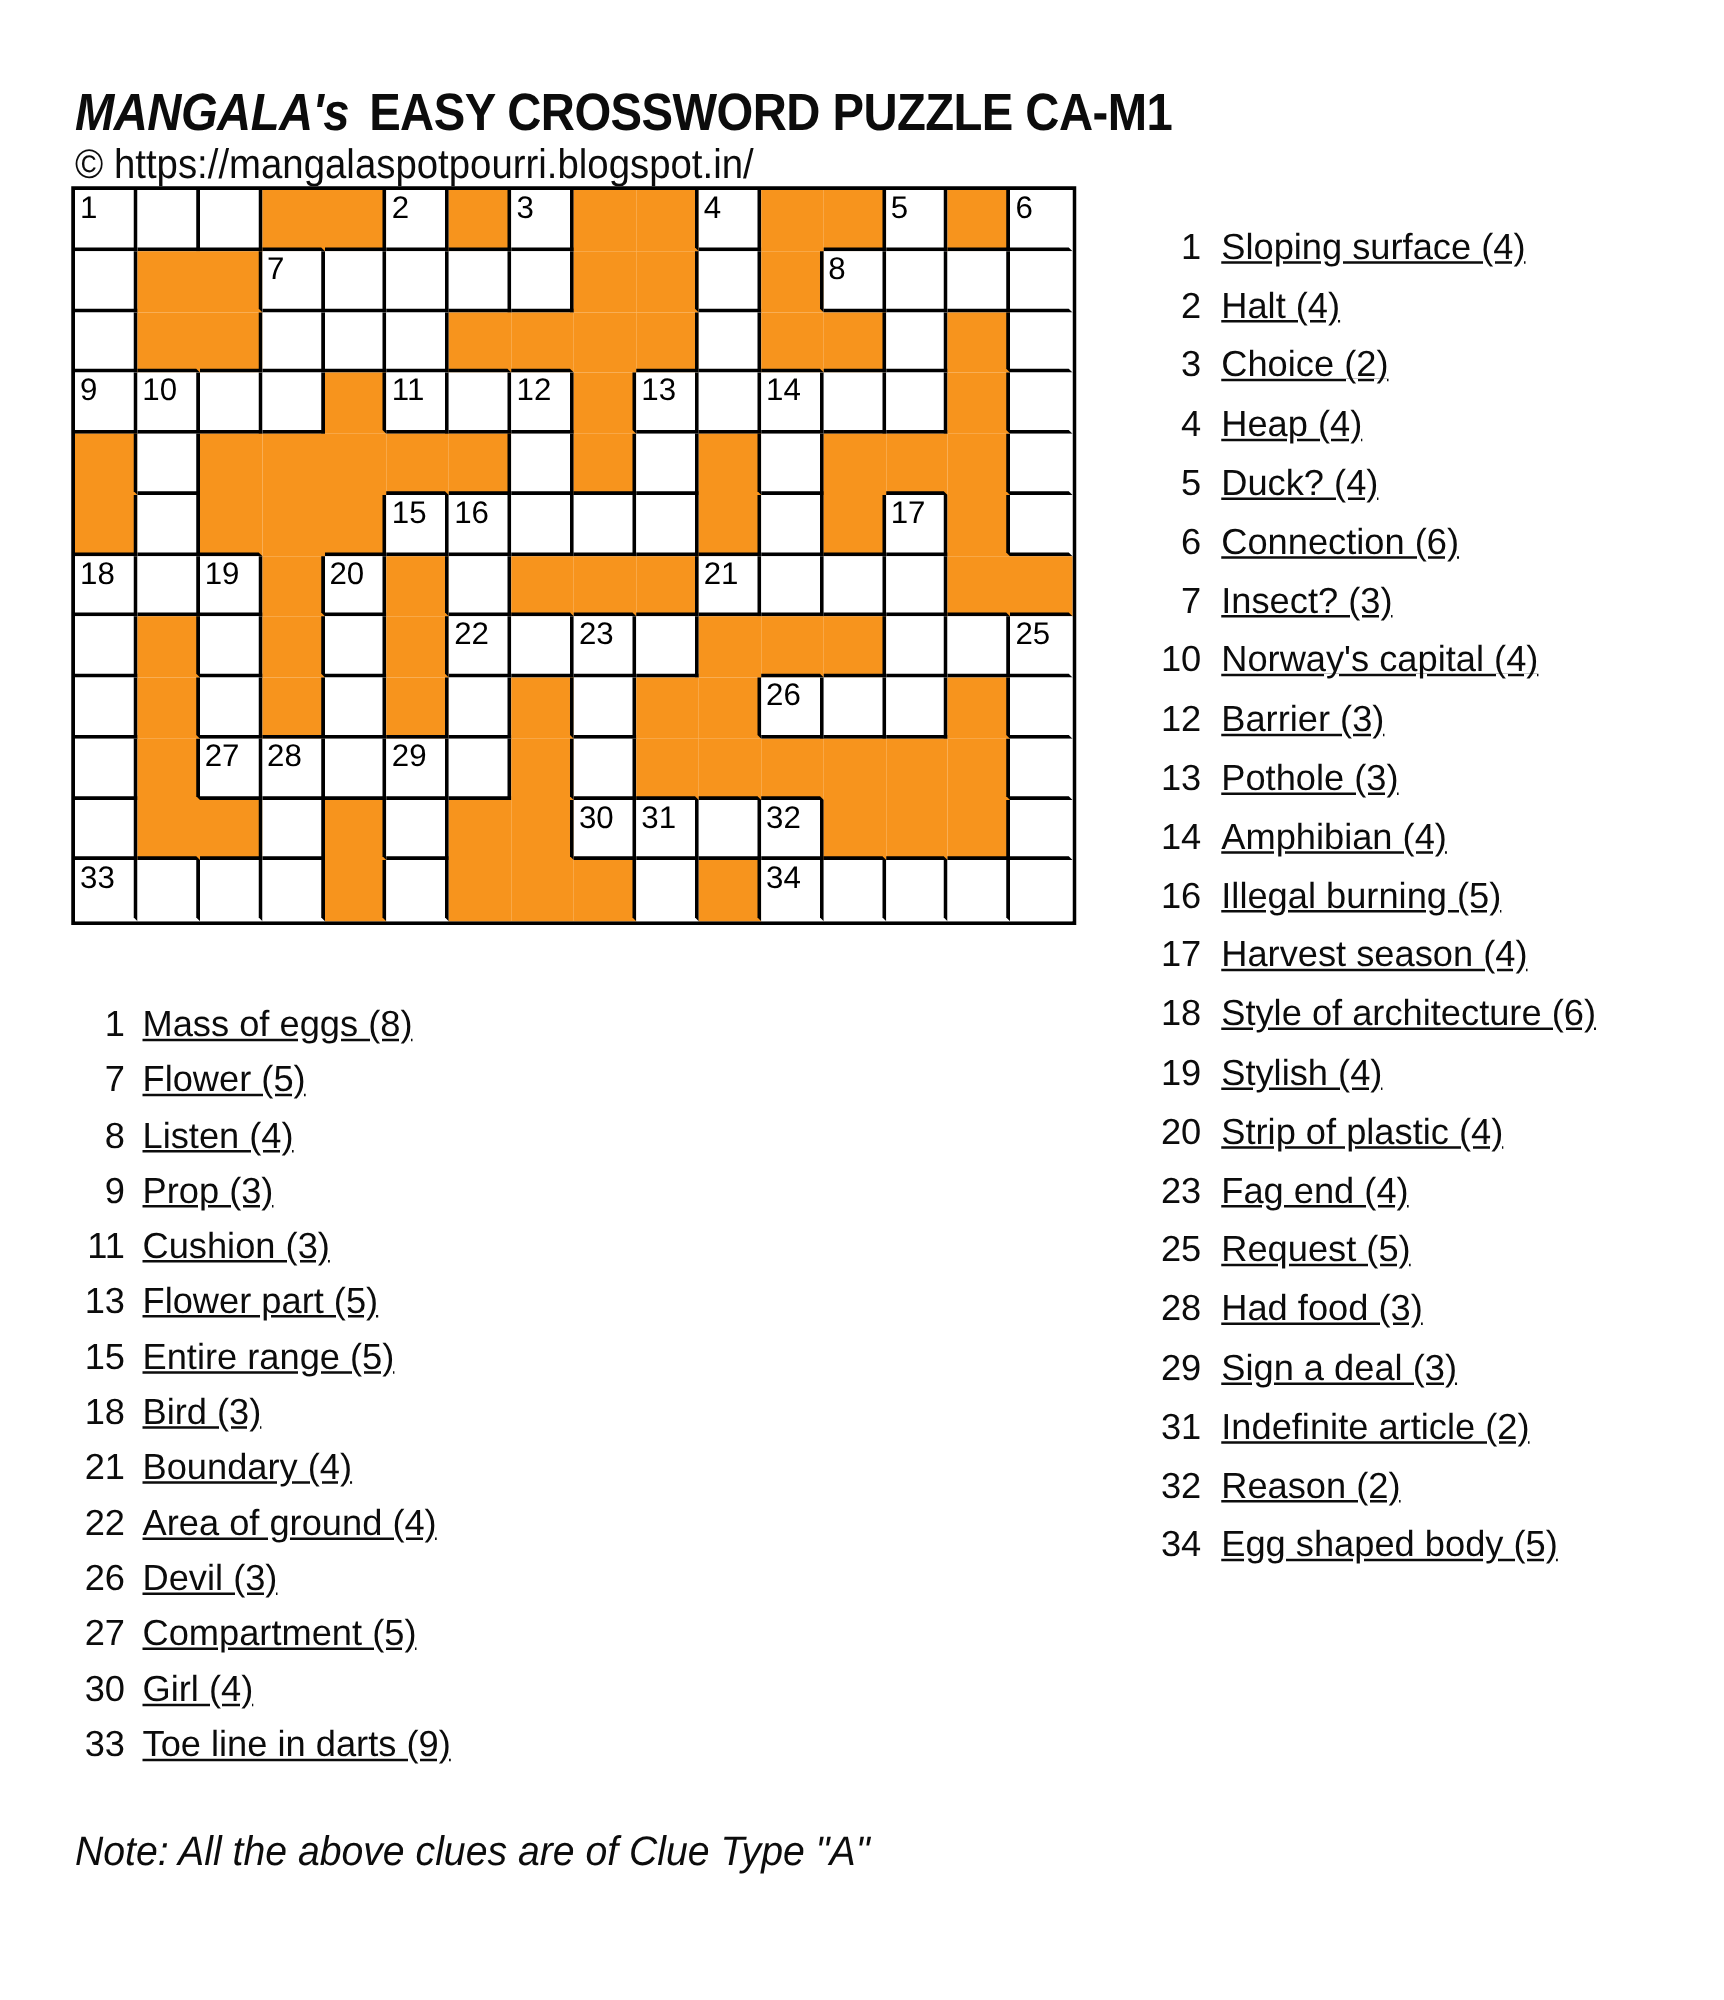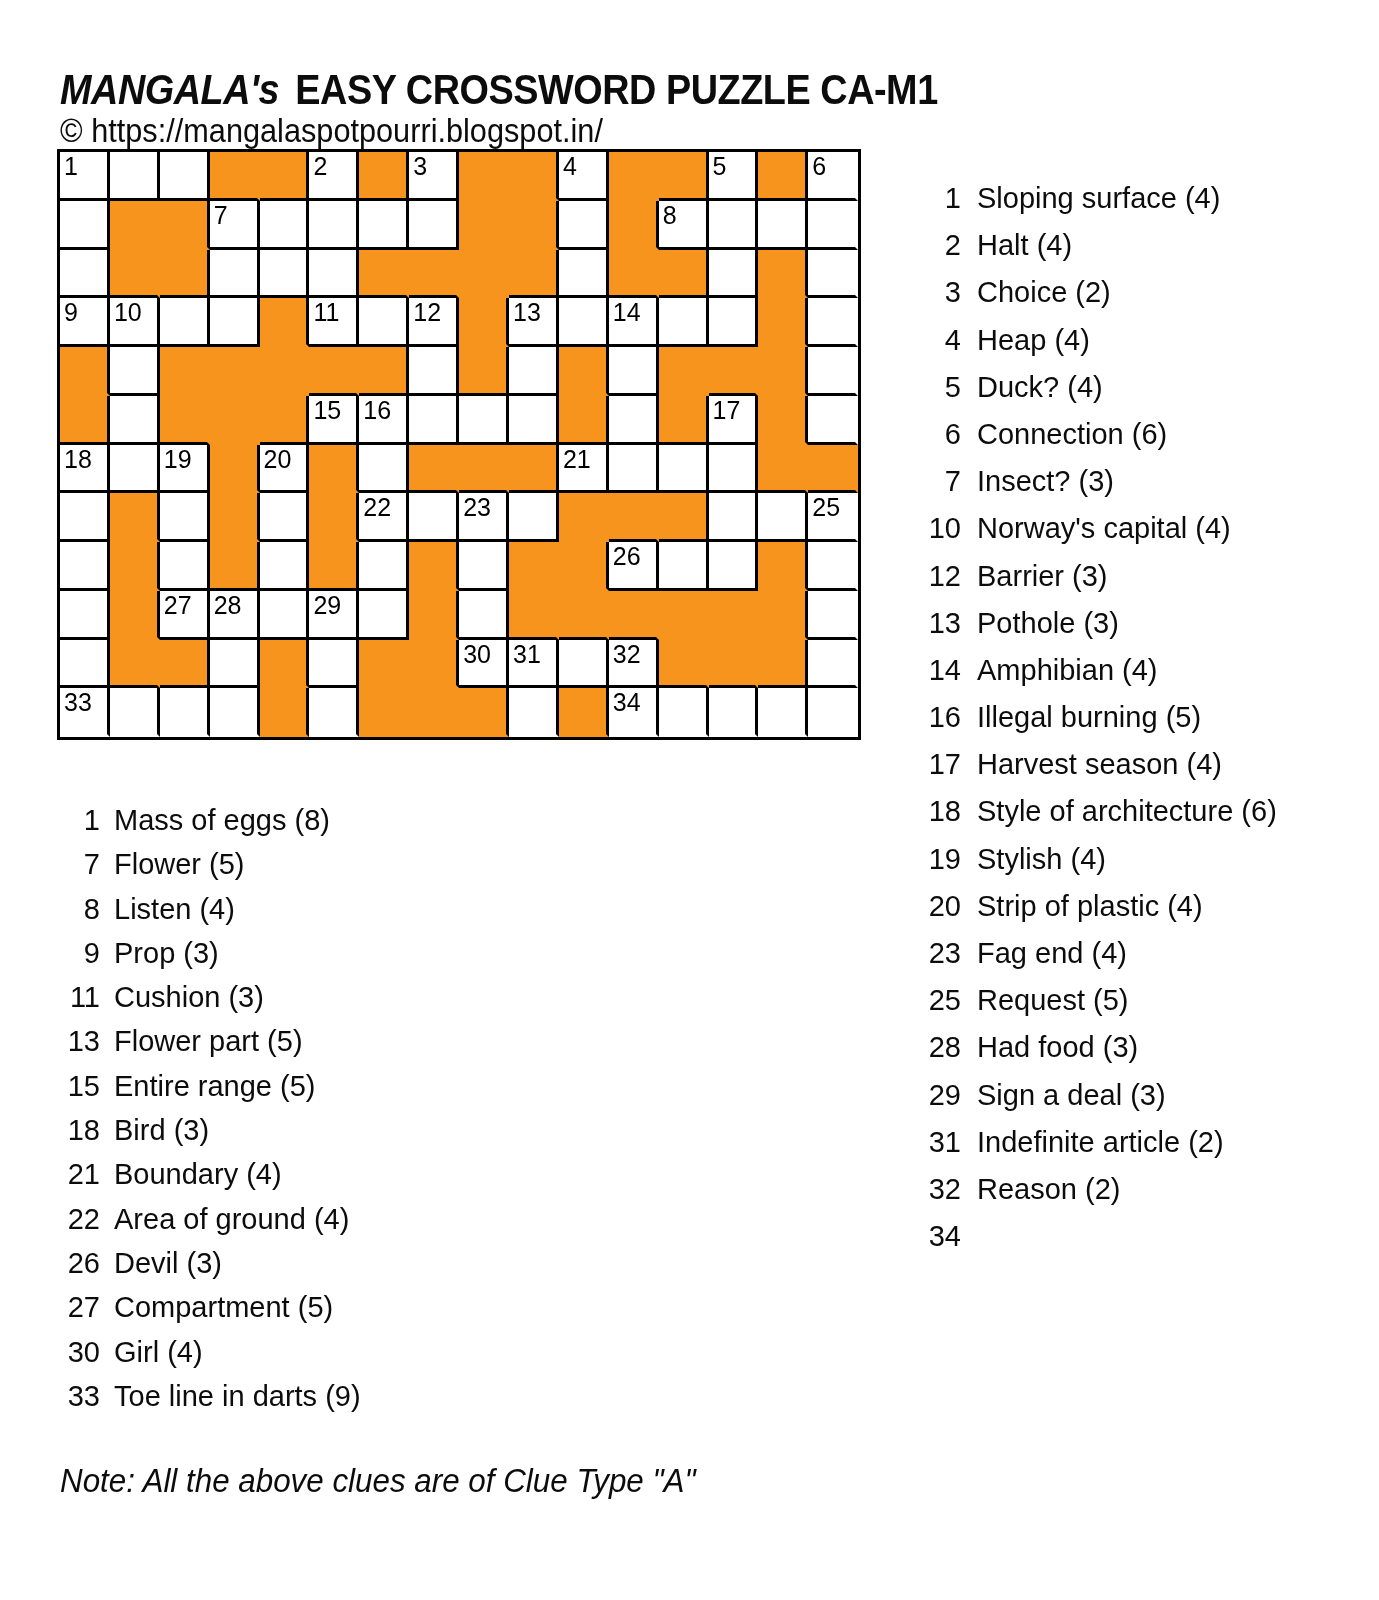--- a/index.html
+++ b/index.html
@@ -49,21 +49,21 @@
     display:block;
     font-size:25px;line-height:1;
     padding:2px 0 0 4px;
     color:#000;
   }
 
   
   .section-header{font-size:31px;font-weight:bold;}
   .clue{display:flex;align-items:baseline;font-size:29px;}
   .clue-num{text-align:right;flex:none;}
-  .clue-text{white-space:nowrap;}
+  .clue-text{white-space:nowrap;text-decoration:underline;}
 
   .across-section{position:absolute;left:62px;top:784px;}
   .across-section .clue-list{margin-top:20px;}
   .across-section .clue{height:44.3px;}
   .across-section .clue-num{width:38px;margin-right:14px;}
 
   .down-section{position:absolute;left:903px;top:161px;}
   .down-section .section-header{margin-left:22px;}
   .down-section .clue-list{margin-top:21px;}
   .down-section .clue{height:47.2px;}
@@ -494,19 +494,20 @@
         <div class="clue">
           <span class="clue-num">31</span>
           <span class="clue-text">Indefinite article (2)</span>
         </div>
         <div class="clue">
           <span class="clue-num">32</span>
           <span class="clue-text">Reason (2)</span>
         </div>
         <div class="clue">
           <span class="clue-num">34</span>
+          <span class="clue-text">Egg shaped body (5)</span>
         </div>
       </div>
   </div>
 
   <div class="note">Note: All the above clues are of Clue Type "A"</div>
 
 </div>
 
 </body></html>

